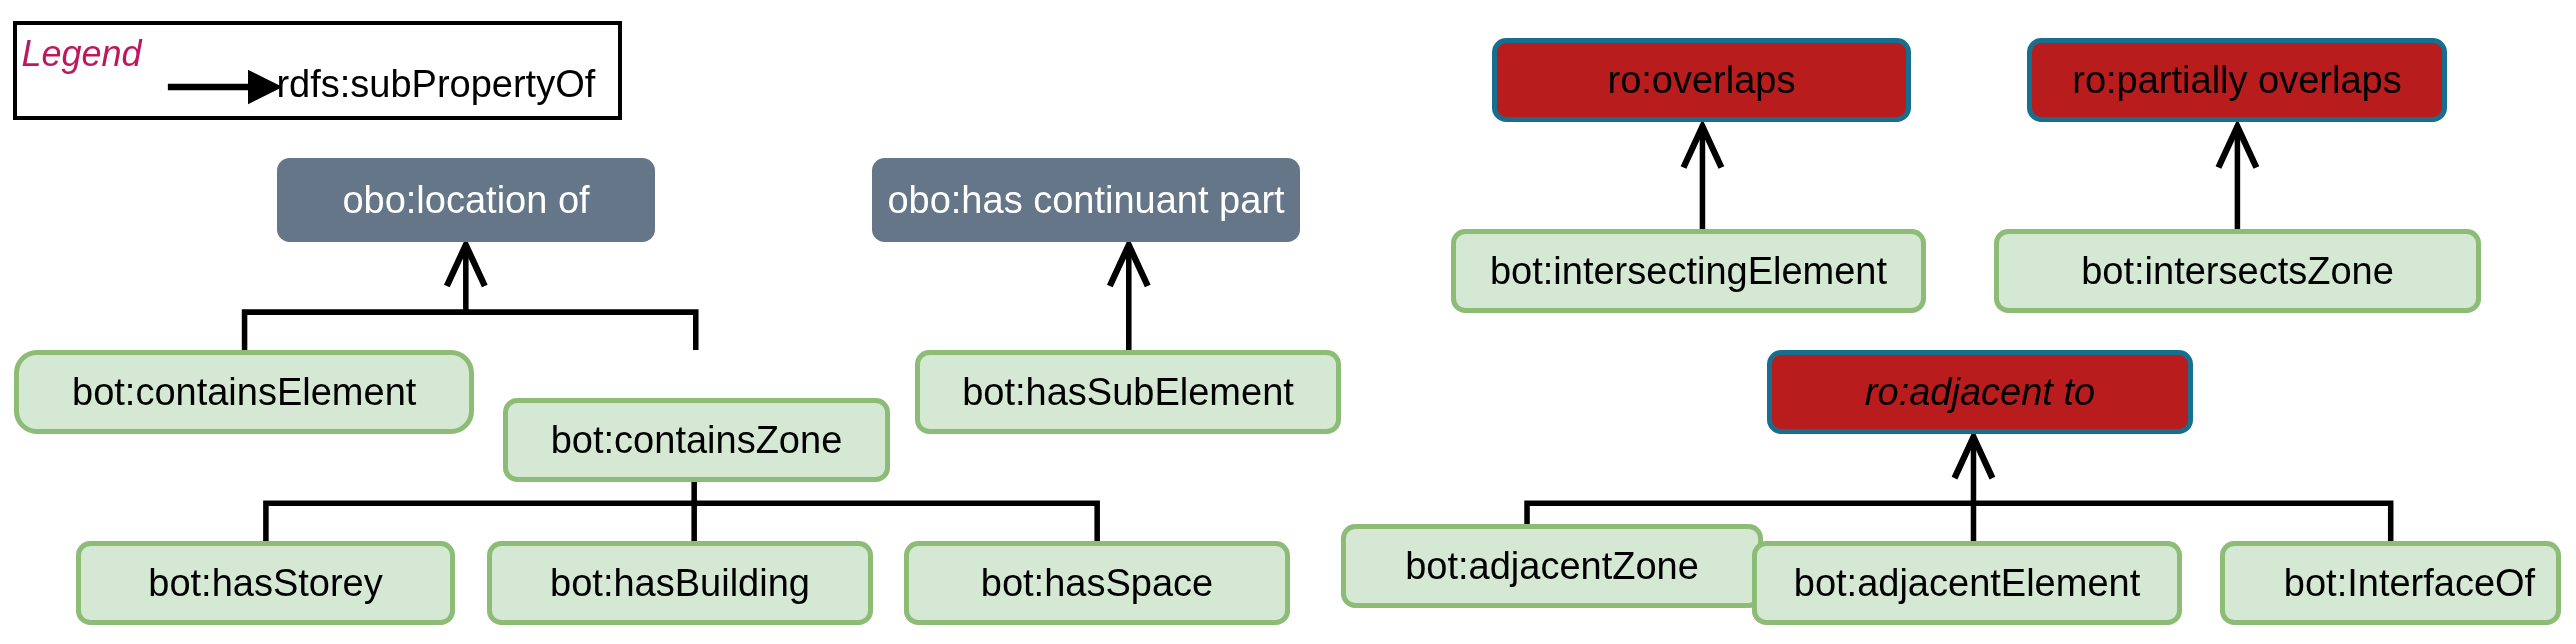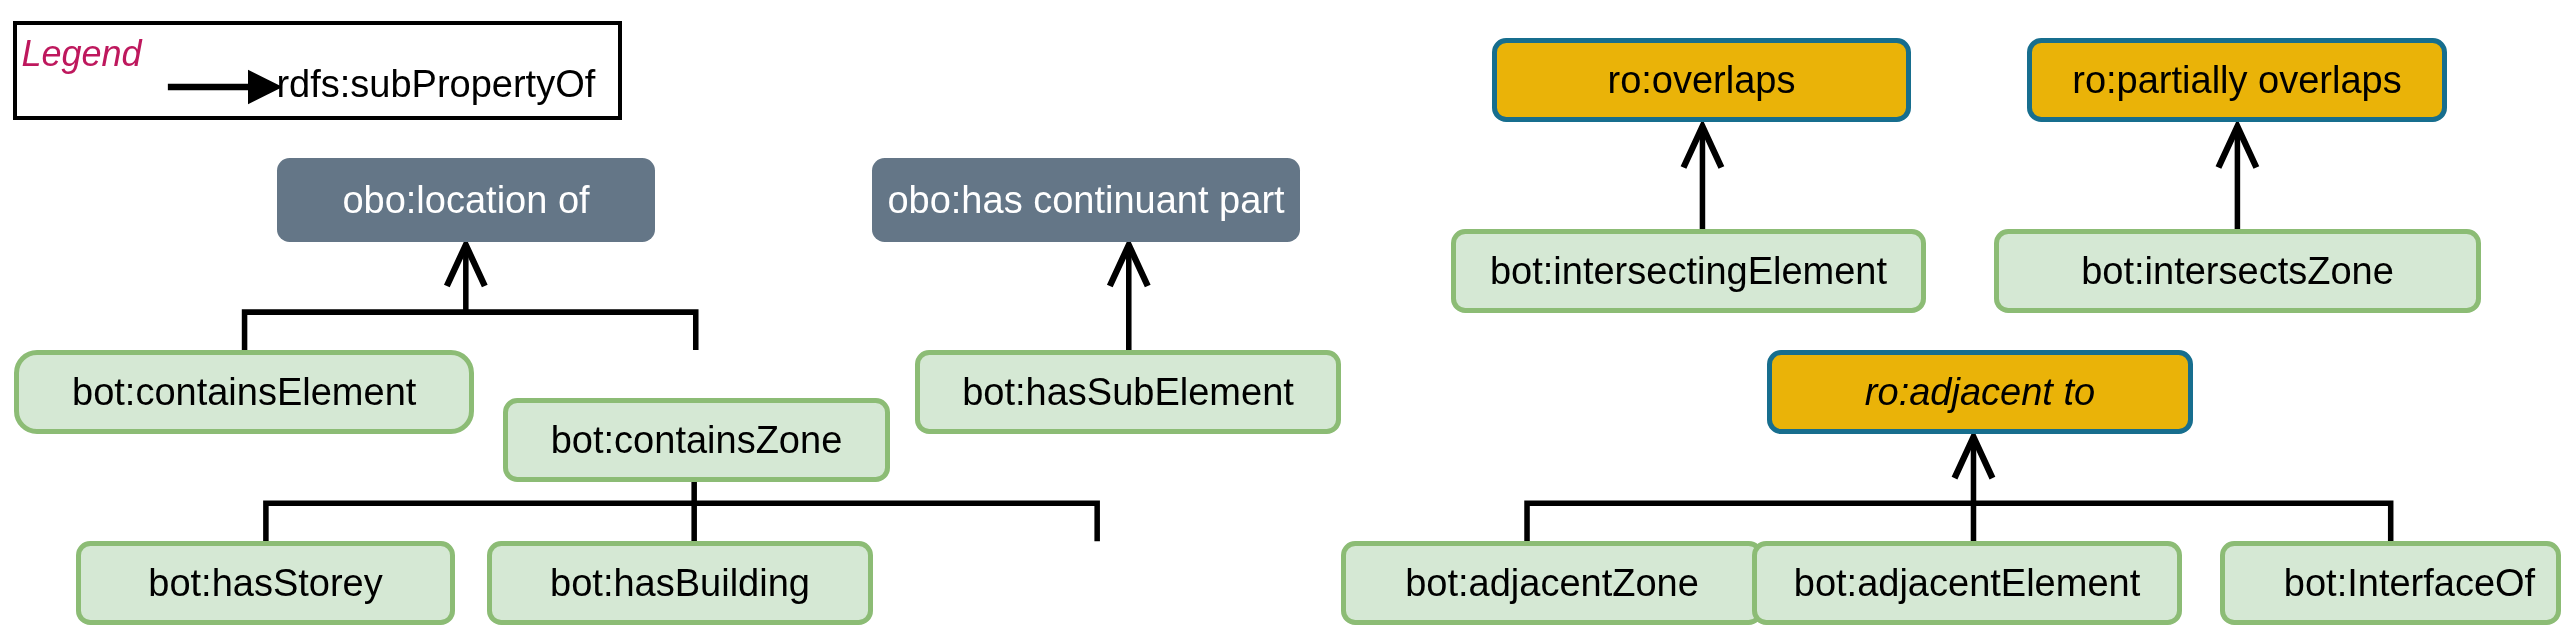--- a/index.html
+++ b/index.html
@@ -32,21 +32,21 @@
     justify-content: center;
     font-size: 38px;
     white-space: nowrap;
     color: #000000;
   }
   .node--bot {
     background: #d5e8d4;
     border: 5.5px solid #8cbc75;
   }
   .node--ro {
-    background: #eab308;
+    background: #b91c1c;
     border: 5.5px solid #176e8e;
   }
   .node--obo {
     background: #647687;
     border: none;
     color: #ffffff;
     border-radius: 12.6px;
   }
   
   #n-location-of          { left: 277px;  top: 158px; width: 378px; }
@@ -55,21 +55,21 @@
   #n-partially-overlaps   { left: 2027px; top: 38px;  width: 420px; }
   #n-intersecting-element { left: 1451px; top: 229px; width: 475px; text-align: right; }
   #n-intersects-zone      { left: 1994px; top: 229px; width: 487px; }
   #n-contains-element     { left: 14.2px;   top: 350px; width: 460px; border-radius: 23px; }
   #n-contains-zone        { left: 503px;  top: 350px; width: 387px; margin-top: 48px; }
   #n-has-sub-element      { left: 915px; top: 350px; width: 426px; }
   #n-adjacent-to          { left: 1767px; top: 350px; width: 426px; font-style: italic; }
   #n-has-storey           { left: 76px;   top: 541px; width: 379px; }
   #n-has-building         { left: 487px;  top: 541px; width: 386px; }
   #n-has-space            { left: 904px; top: 541px; width: 386px; }
-  #n-adjacent-zone        { left: 1341px; top: 541px; width: 422px; }
+  #n-adjacent-zone        { left: 1341px; top: 524px; width: 422px; }
   #n-adjacent-element     { left: 1752px; top: 541px; width: 430px; }
   #n-interface-of         { left: 2220px; top: 541px; width: 341px; padding-left: 38px; }
 
   
   #legend {
     position: absolute;
     left: 13.4px; top: 21.3px;
     width: 609px; height: 99px;
     box-sizing: border-box;
     border: 4.7px solid #000000;
@@ -157,18 +157,19 @@
 
   <div id="n-intersecting-element" class="node node--bot">bot:intersectingElement</div>
   <div id="n-intersects-zone" class="node node--bot">bot:intersectsZone</div>
 
   <div id="n-contains-element" class="node node--bot">bot:containsElement</div>
   <div id="n-contains-zone" class="node node--bot">bot:containsZone</div>
   <div id="n-has-sub-element" class="node node--bot">bot:hasSubElement</div>
 
   <div id="n-has-storey" class="node node--bot">bot:hasStorey</div>
   <div id="n-has-building" class="node node--bot">bot:hasBuilding</div>
+  <div id="n-has-space" class="node node--bot">bot:hasSpace</div>
   <div id="n-adjacent-zone" class="node node--bot">bot:adjacentZone</div>
   <div id="n-adjacent-element" class="node node--bot">bot:adjacentElement</div>
   <div id="n-interface-of" class="node node--bot">bot:InterfaceOf</div>
 
 </div>
 
 
 </body></html>

